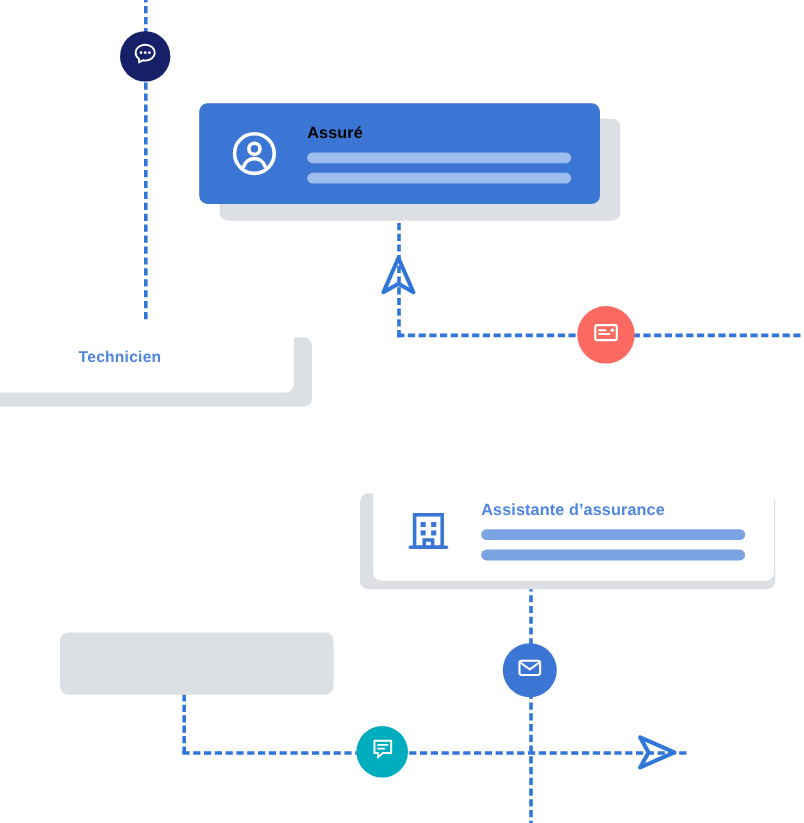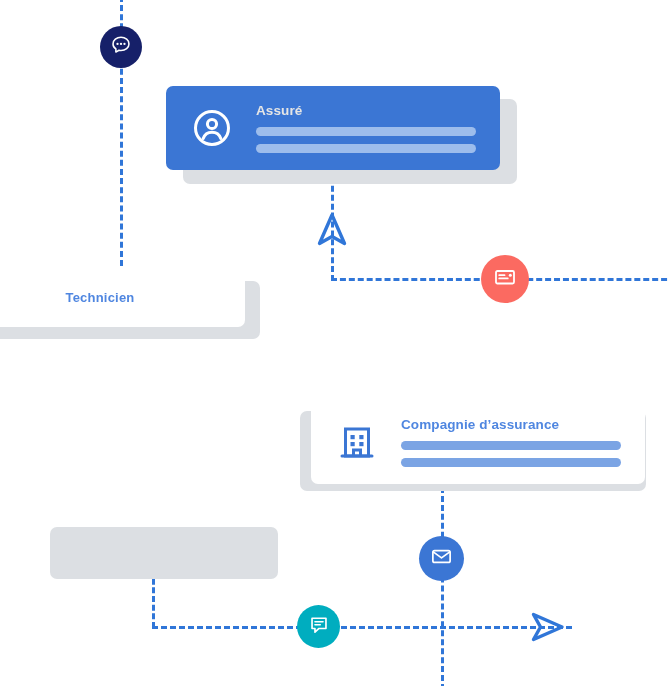--- a/index.html
+++ b/index.html
@@ -72,21 +72,21 @@
     display: flex;
     flex-direction: column;
     justify-content: center;
   }
   .card-title {
     font-size: 13.5px;
     font-weight: bold;
     letter-spacing: 0.1px;
     margin-bottom: 9px;
   }
-  .card-title.on-blue { color: #e5e5e5; }
+  .card-title.on-blue { color: #000000; }
   .card-title.on-white { color: #4f86e0; }
 
   .bar {
     height: 9px;
     border-radius: 5px;
     margin-bottom: 8px;
   }
   .bar:last-child { margin-bottom: 0; }
   .bar.on-blue { background: #9dbdec; }
   .bar.on-white { background: #7ba4e4; }
@@ -170,21 +170,21 @@
           <rect x="7.5" y="6" width="23" height="27" fill="none" stroke="#3b76d4" stroke-width="3"></rect>
           <rect x="12.5" y="12" width="4.2" height="4.2" fill="#3b76d4"></rect>
           <rect x="21.3" y="12" width="4.2" height="4.2" fill="#3b76d4"></rect>
           <rect x="12.5" y="19" width="4.2" height="4.2" fill="#3b76d4"></rect>
           <rect x="21.3" y="19" width="4.2" height="4.2" fill="#3b76d4"></rect>
           <path d="M15.5 33v-6h7v6" fill="none" stroke="#3b76d4" stroke-width="3"></path>
           <path d="M4 33h30" fill="none" stroke="#3b76d4" stroke-width="3" stroke-linecap="round"></path>
         </svg>
       </div>
       <div class="card-body">
-        <div class="card-title on-white">Compagnie d’assurance</div>
+        <div class="card-title on-white">Assistante d’assurance</div>
         <div class="bar on-white" style="width:100%;"></div>
         <div class="bar on-white" style="width:100%;"></div>
       </div>
     </div>
   </div>
 
   <div class="card-shadow" style="left:50px; top:527px; width:228px; height:52px;"></div>
 
   <div class="badge" style="left:100px; top:26px; width:42px; height:42px; background:#162069;">
     <span>

